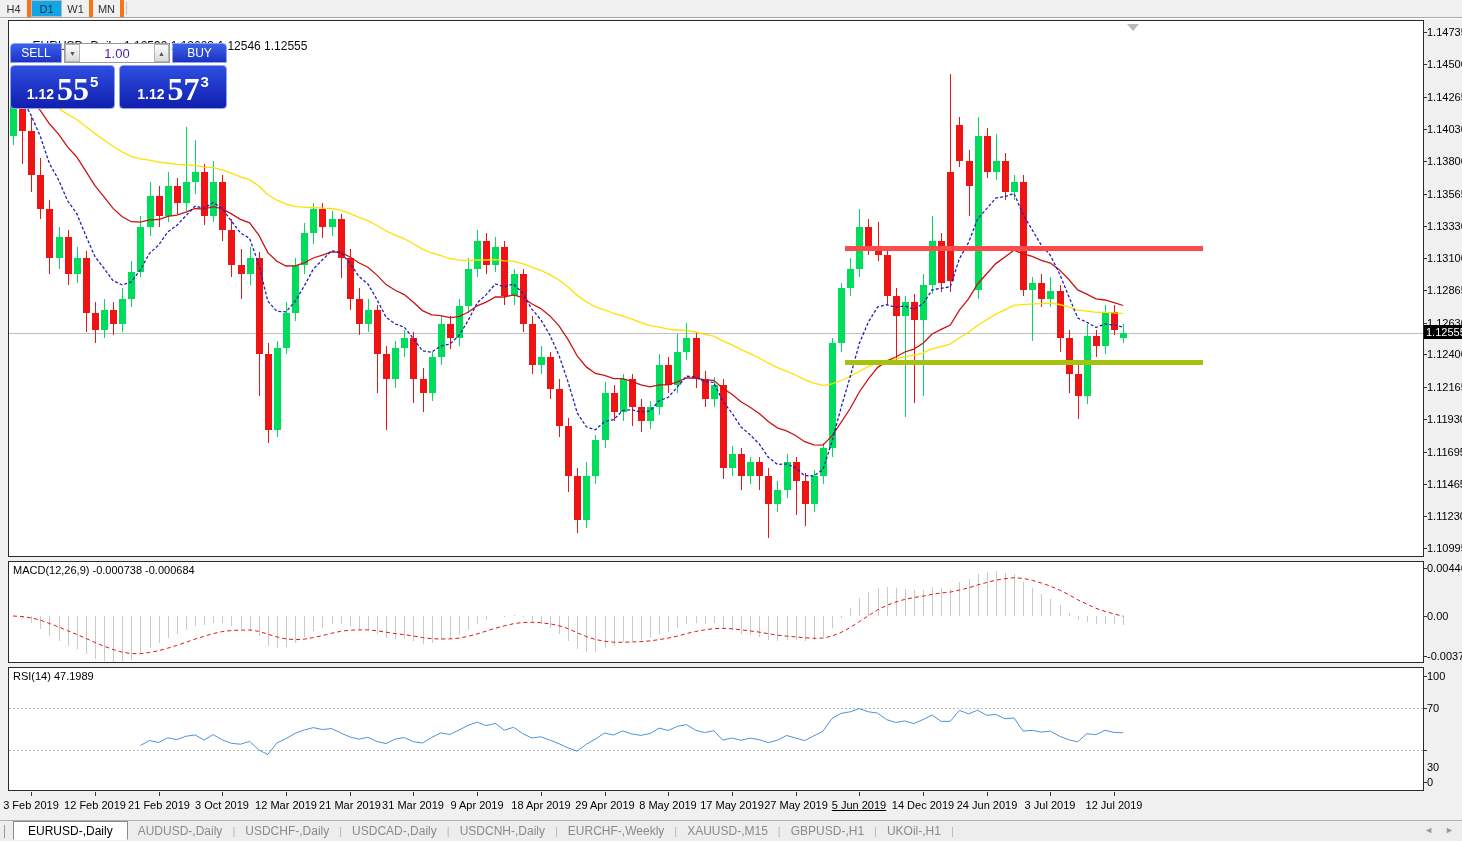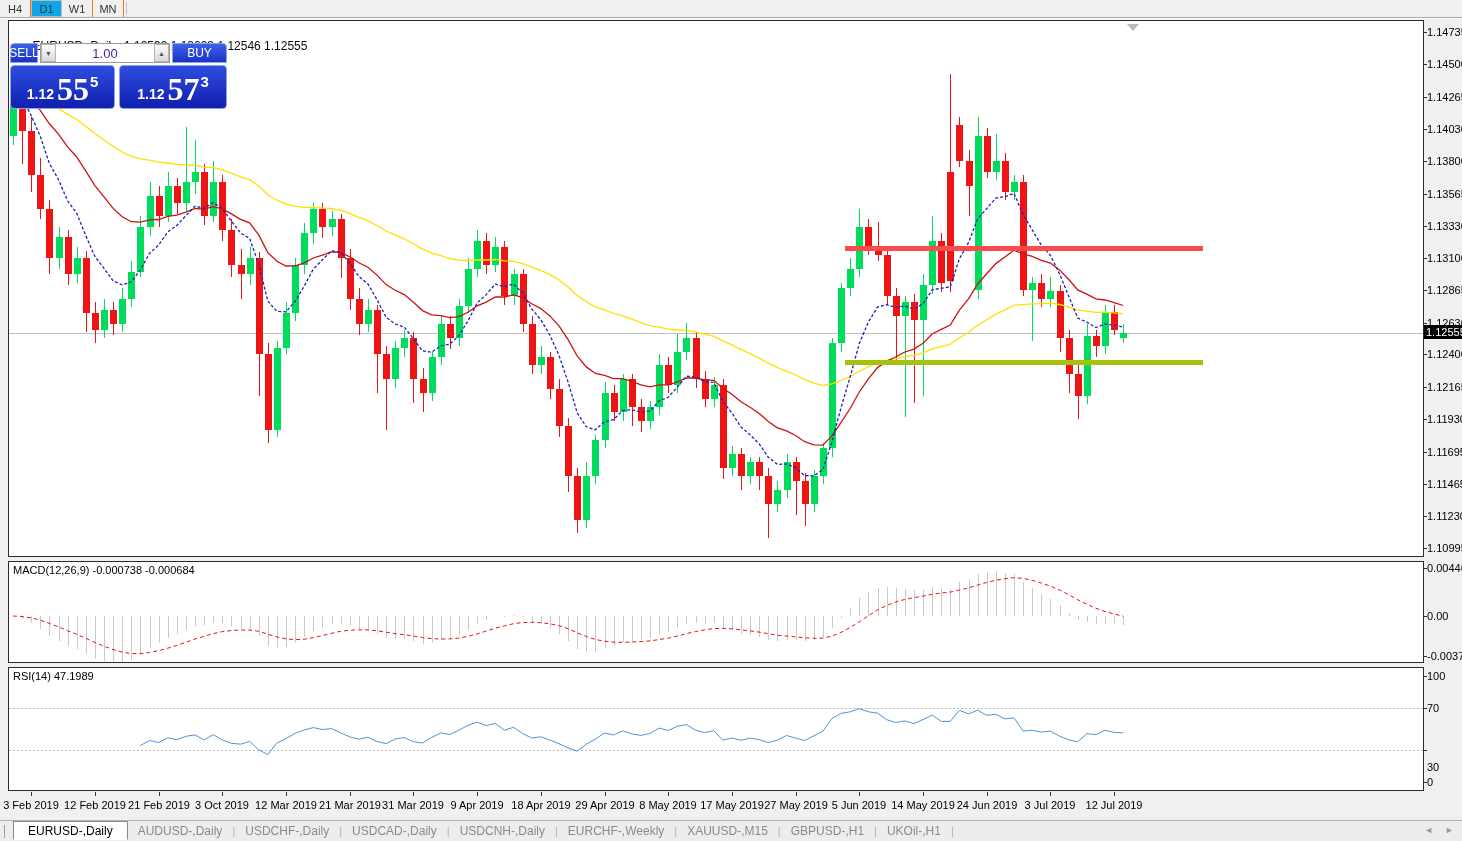--- a/index.html
+++ b/index.html
@@ -5,21 +5,21 @@
   * { margin:0; padding:0; box-sizing:border-box; }
   html,body { width:1462px; height:841px; }
   body { position:relative; overflow:hidden; background:#f0f0f0;
          font-family:"Liberation Sans", sans-serif; font-size:11px; color:#000; }
 
   
   .toolbar { position:absolute; left:0; top:0; width:1462px; height:18px;
              background:#f0f0f0; border-bottom:1px solid #a8a8a8;
              box-shadow:0 1px 0 #ffffff; display:flex; align-items:stretch; }
   .tf-btn { width:31px; display:flex; align-items:center; justify-content:center;
-            color:#333; font-size:11px; border-right:1px solid #f97316; cursor:default; }
+            color:#333; font-size:11px; border-right:4px solid #f97316; cursor:default; }
   .tf-btn.active { background:#0ea5e9; border:1px solid #b9b9b9; border-right:1px solid #b9b9b9; }
   .tf-sep { width:1px; background:#c2c2c2; margin:2px 2px; }
 
   
   .pane { position:absolute; left:8px; width:1416px; background:#fff; border:1px solid #2b2b2b; }
   #pane-main { top:20px;  height:537px; }
   #pane-macd { top:561px; height:102px; }
   #pane-rsi  { top:667px; height:124px; }
   .pane svg { position:absolute; left:0; top:0; }
   .pane-label { position:absolute; left:4px; top:2px; font-size:11px; color:#000; z-index:5; white-space:pre; }
@@ -29,21 +29,21 @@
 
   .shift-marker { position:absolute; left:1127px; top:24px; width:0; height:0; z-index:6;
                   border-left:6px solid transparent; border-right:6px solid transparent;
                   border-top:7px solid #b9b9b9; cursor:pointer; }
 
   
   .trade-panel { position:absolute; left:10px; top:43px; width:217px; z-index:10; }
   .tp-row { display:flex; height:20px; margin-bottom:2px; }
   .btn-blue { background:linear-gradient(#3c62e8,#1b32c4); color:#fff; border:1px solid #8fa2f2;
               display:flex; align-items:center; justify-content:center; font-size:12px; cursor:pointer; }
-  .tp-sell-btn { width:28px; border-radius:4px 0 0 0; }
+  .tp-sell-btn { width:52px; border-radius:4px 0 0 0; }
   .tp-buy-btn  { width:55px; border-radius:0 4px 0 0; margin-left:2px; }
   .tp-spinner { flex:1; display:flex; margin-left:2px; margin-right:0; border:1px solid #9a9a9a; background:#fff; }
   .sp-btn { width:15px; background:linear-gradient(#fdfdfd,#d9d9d9); border:1px solid #b5b5b5;
             display:flex; align-items:center; justify-content:center; font-size:7px; color:#555; cursor:pointer; }
   .sp-field { flex:1; display:flex; align-items:center; justify-content:center;
               font-size:13px; color:#4c1d95; background:#fff; }
   .tp-prices { display:flex; }
   .price-box { height:44px; background:linear-gradient(#2e4ee0,#101fae); border:1px solid #8fa2f2;
                border-radius:4px; color:#fff; display:flex; align-items:flex-end; justify-content:center;
                padding-bottom:4px; cursor:pointer; }
@@ -586,23 +586,23 @@
     <div class="date-label" style="left: 533px;">18 Apr 2019</div>
     <div class="date-tick" style="left: 597px;"></div>
     <div class="date-label" style="left: 597px;">29 Apr 2019</div>
     <div class="date-tick" style="left: 660px;"></div>
     <div class="date-label" style="left: 660px;">8 May 2019</div>
     <div class="date-tick" style="left: 724px;"></div>
     <div class="date-label" style="left: 724px;">17 May 2019</div>
     <div class="date-tick" style="left: 788px;"></div>
     <div class="date-label" style="left: 788px;">27 May 2019</div>
     <div class="date-tick" style="left: 851px;"></div>
-    <div class="date-label" style="left: 851px;">5 Jun 2019</div>
+    <div class="date-label" style="left: 851px; text-decoration: underline;">5 Jun 2019</div>
     <div class="date-tick" style="left: 915px;"></div>
-    <div class="date-label" style="left: 915px;">14 May 2019</div>
+    <div class="date-label" style="left: 915px;">14 Dec 2019</div>
     <div class="date-tick" style="left: 979px;"></div>
     <div class="date-label" style="left: 979px;">24 Jun 2019</div>
     <div class="date-tick" style="left: 1042px;"></div>
     <div class="date-label" style="left: 1042px;">3 Jul 2019</div>
     <div class="date-tick" style="left: 1106px;"></div>
     <div class="date-label" style="left: 1106px;">12 Jul 2019</div>
   </div>
 
 <div class="tabbar" id="tabbar">
   <div class="lead-sep"></div>

